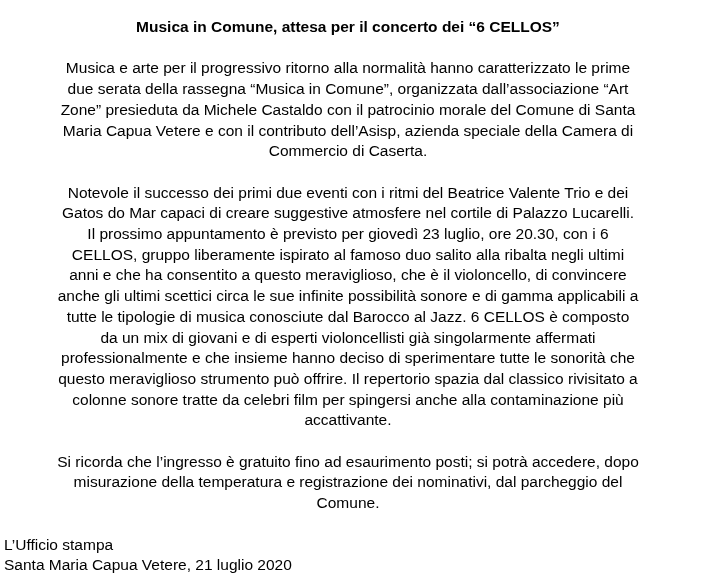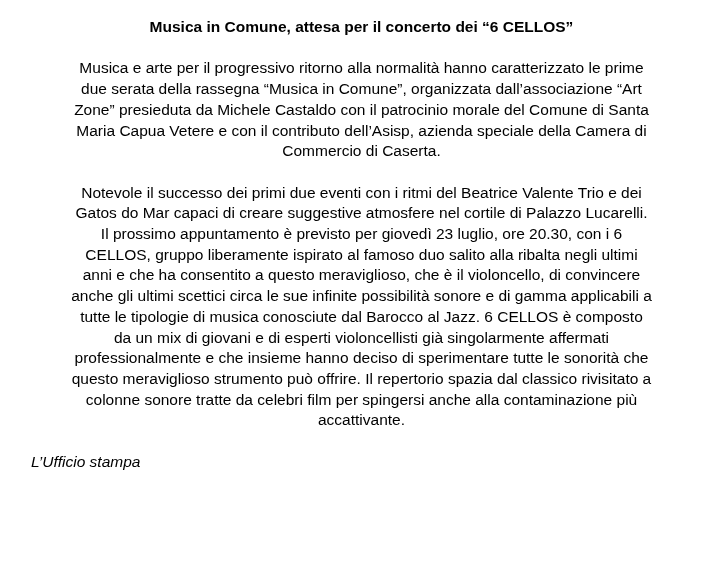--- a/index.html
+++ b/index.html
@@ -12,38 +12,37 @@
       background: #ffffff;
       overflow: hidden;
       font-family: "Liberation Sans", sans-serif;
       color: #000000;
       -webkit-font-smoothing: antialiased;
     }
     .page {
       box-sizing: border-box;
       width: 710px;
       height: 585px;
-      padding: 17px 18px 0 31px;
+      padding: 17px 18px 0 4px;
       font-size: 15.5px;
       line-height: 20.7px;
     }
     .title {
       font-size: 15.5px;
       font-weight: bold;
       text-align: center;
       margin: 0 0 20.7px 0;
       white-space: pre;
     }
     .para {
       margin: 0 0 20.7px 0;
       white-space: pre;
       text-align: center;
     }
     .footer {
-      font-style: italic;
     }
     .footer-line {
       white-space: pre;
     }
   </style>
 </head>
 <body>
 
 <div class="page">
   <h1 class="title">Musica in Comune, attesa per il concerto dei “6 CELLOS”</h1>
@@ -60,17 +59,21 @@
 CELLOS, gruppo liberamente ispirato al famoso duo salito alla ribalta negli ultimi
 anni e che ha consentito a questo meraviglioso, che è il violoncello, di convincere
 anche gli ultimi scettici circa le sue infinite possibilità sonore e di gamma applicabili a
 tutte le tipologie di musica conosciute dal Barocco al Jazz. 6 CELLOS è composto
 da un mix di giovani e di esperti violoncellisti già singolarmente affermati
 professionalmente e che insieme hanno deciso di sperimentare tutte le sonorità che
 questo meraviglioso strumento può offrire. Il repertorio spazia dal classico rivisitato a
 colonne sonore tratte da celebri film per spingersi anche alla contaminazione più
 accattivante.</p>
 
+  <p class="para">Si ricorda che l’ingresso è gratuito fino ad esaurimento posti; si potrà accedere, dopo
+misurazione della temperatura e registrazione dei nominativi, dal parcheggio del
+Comune.</p>
 
   <div class="footer">
     <div class="footer-line">L’Ufficio stampa</div>
+    <div class="footer-line">Santa Maria Capua Vetere, 21 luglio 2020</div>
   </div>
 </div>
 
 </body></html>

